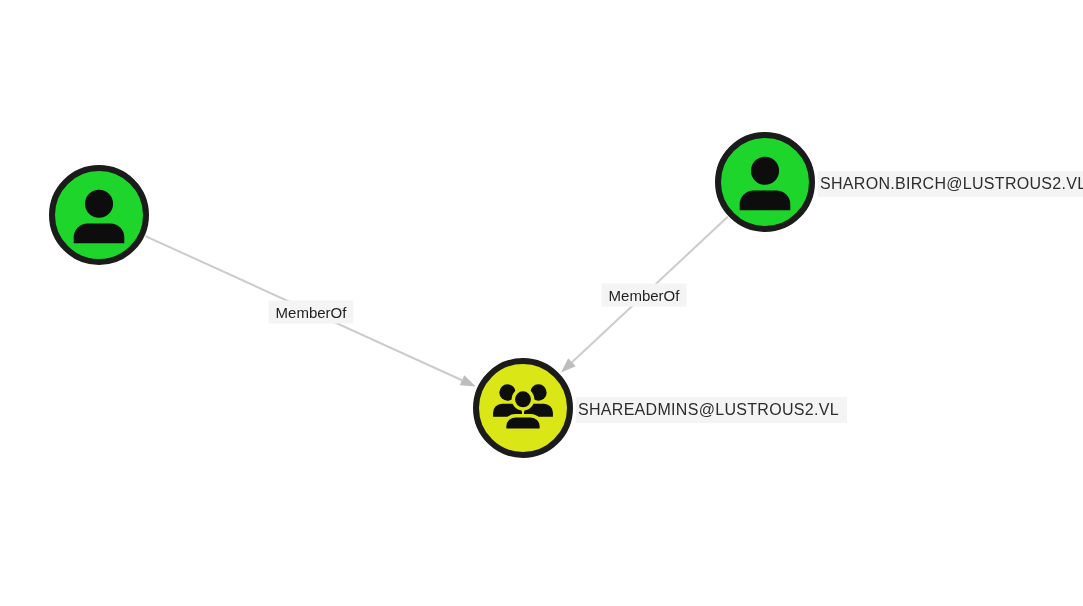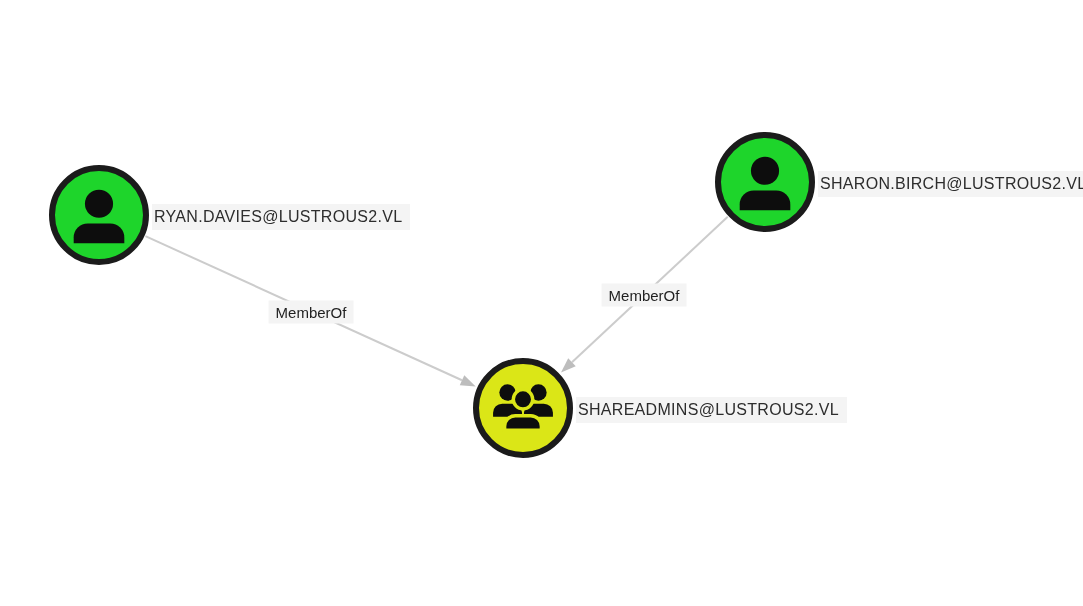--- a/index.html
+++ b/index.html
@@ -108,19 +108,18 @@
     <svg class="icon" width="62" height="56" viewBox="0 0 64 58">
       <circle class="part" cx="16" cy="13" r="8.5"></circle>
       <circle class="part" cx="48" cy="13" r="8.5"></circle>
       <path class="part" d="M1 38 v-4 a9.5 9.5 0 0 1 9.5 -9.5 h11 a9.5 9.5 0 0 1 9.5 9.5 v4 z"></path>
       <path class="part" d="M33 38 v-4 a9.5 9.5 0 0 1 9.5 -9.5 h11 a9.5 9.5 0 0 1 9.5 9.5 v4 z"></path>
       <circle class="front" cx="32" cy="20" r="10"></circle>
       <path class="front" d="M13 52 v-4 a11 11 0 0 1 11 -11 h16 a11 11 0 0 1 11 11 v4 z"></path>
     </svg>
   </div>
 
-  <div class="node-label" style="left: 152px; top: 217px;">RYAN.DAVIES@LUSTROUS2.VL</div>
 
   <div class="node-label" style="left: 818px; top: 184px;">SHARON.BIRCH@LUSTROUS2.VL</div>
 
   <div class="node-label" style="left: 576px; top: 410px; text-align: center;">SHAREADMINS@LUSTROUS2.VL</div>
 
 </div>
 
 </body></html>

